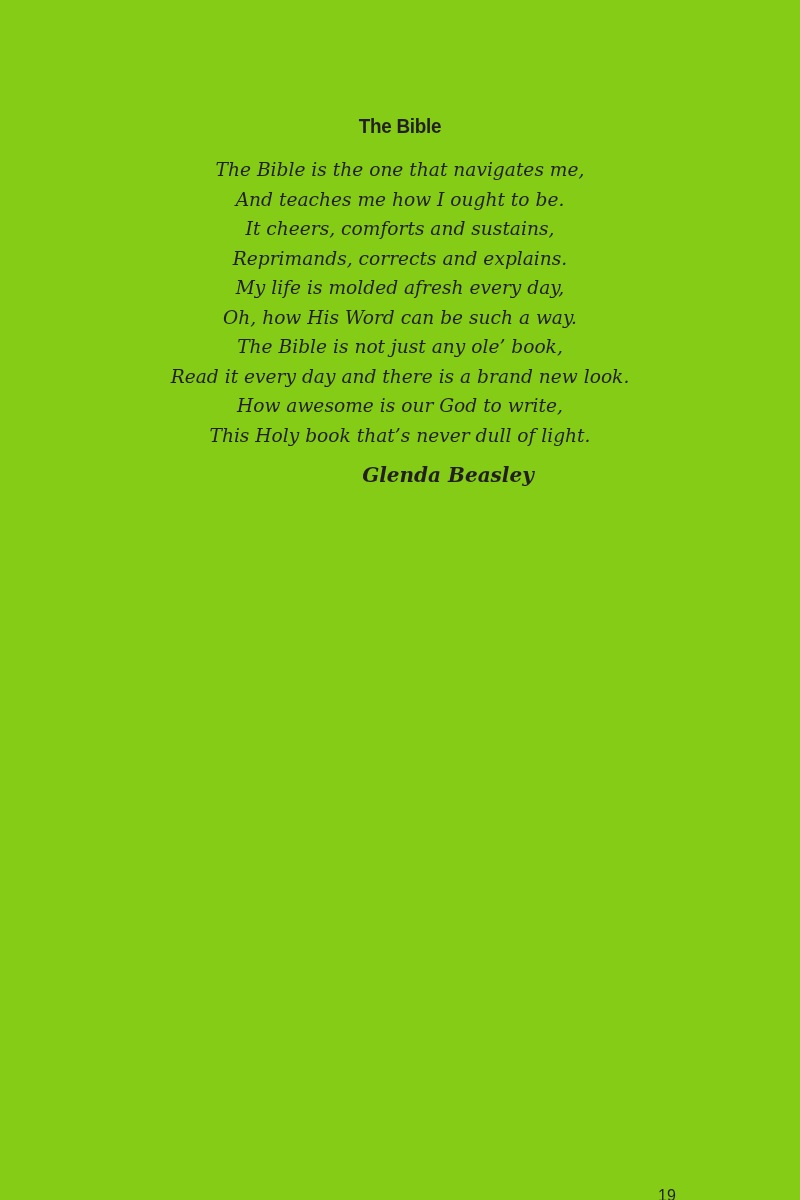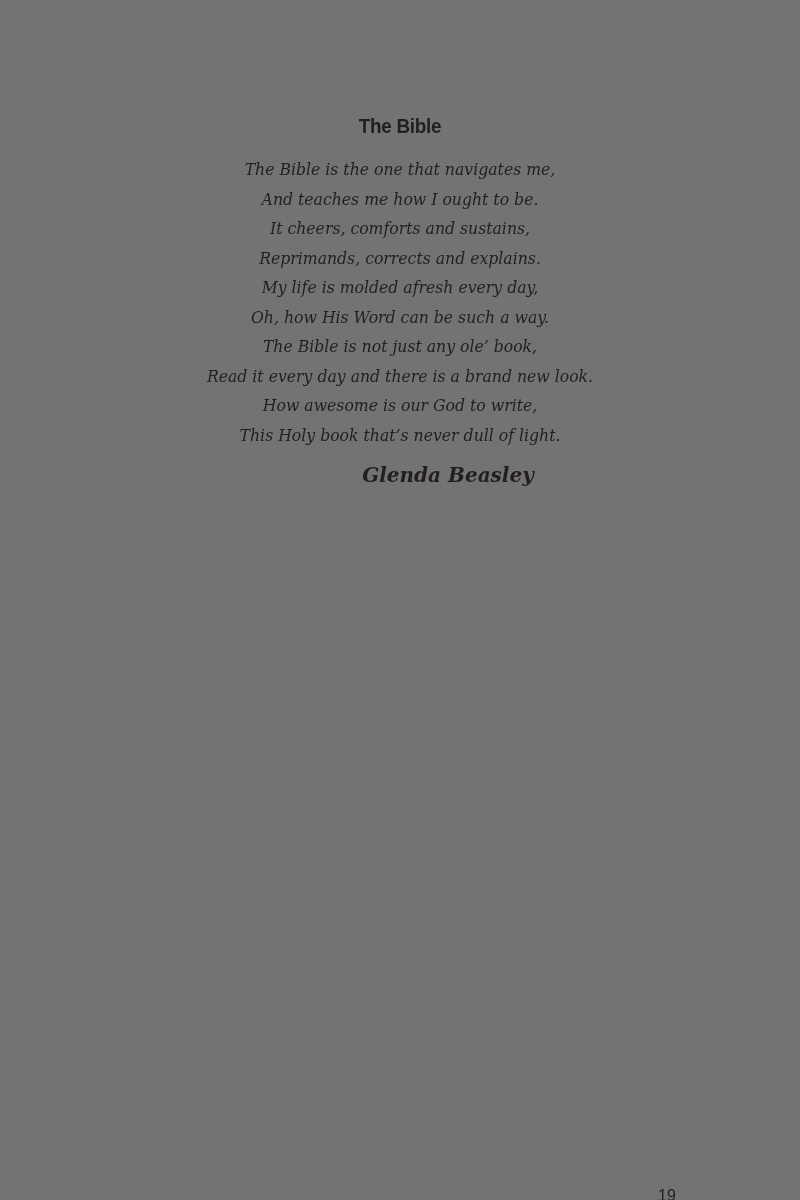--- a/index.html
+++ b/index.html
@@ -4,21 +4,21 @@
   <style>
     html, body {
       margin: 0;
       padding: 0;
       background: #ffffff;
     }
     .page {
       position: relative;
       width: 800px;
       height: 1200px;
-      background: #737373;
+      background: #84cc16;
       color: #231f20;
       overflow: hidden;
     }
     .title {
       position: absolute;
       top: 114px;
       left: 0;
       width: 800px;
       text-align: center;
       font-family: "Liberation Sans", sans-serif;
@@ -29,21 +29,21 @@
       color: #231f20;
     }
     .poem {
       position: absolute;
       top: 155px;
       left: 0;
       width: 800px;
       text-align: center;
       font-family: "DejaVu Serif", serif;
       font-style: italic;
-      font-size: 16px;
+      font-size: 19px;
       line-height: 29.5px;
       color: #231f20;
     }
     .poem .line {
       display: block;
       white-space: nowrap;
       transform: scaleX(0.98);
     }
     .author {
       position: absolute;

